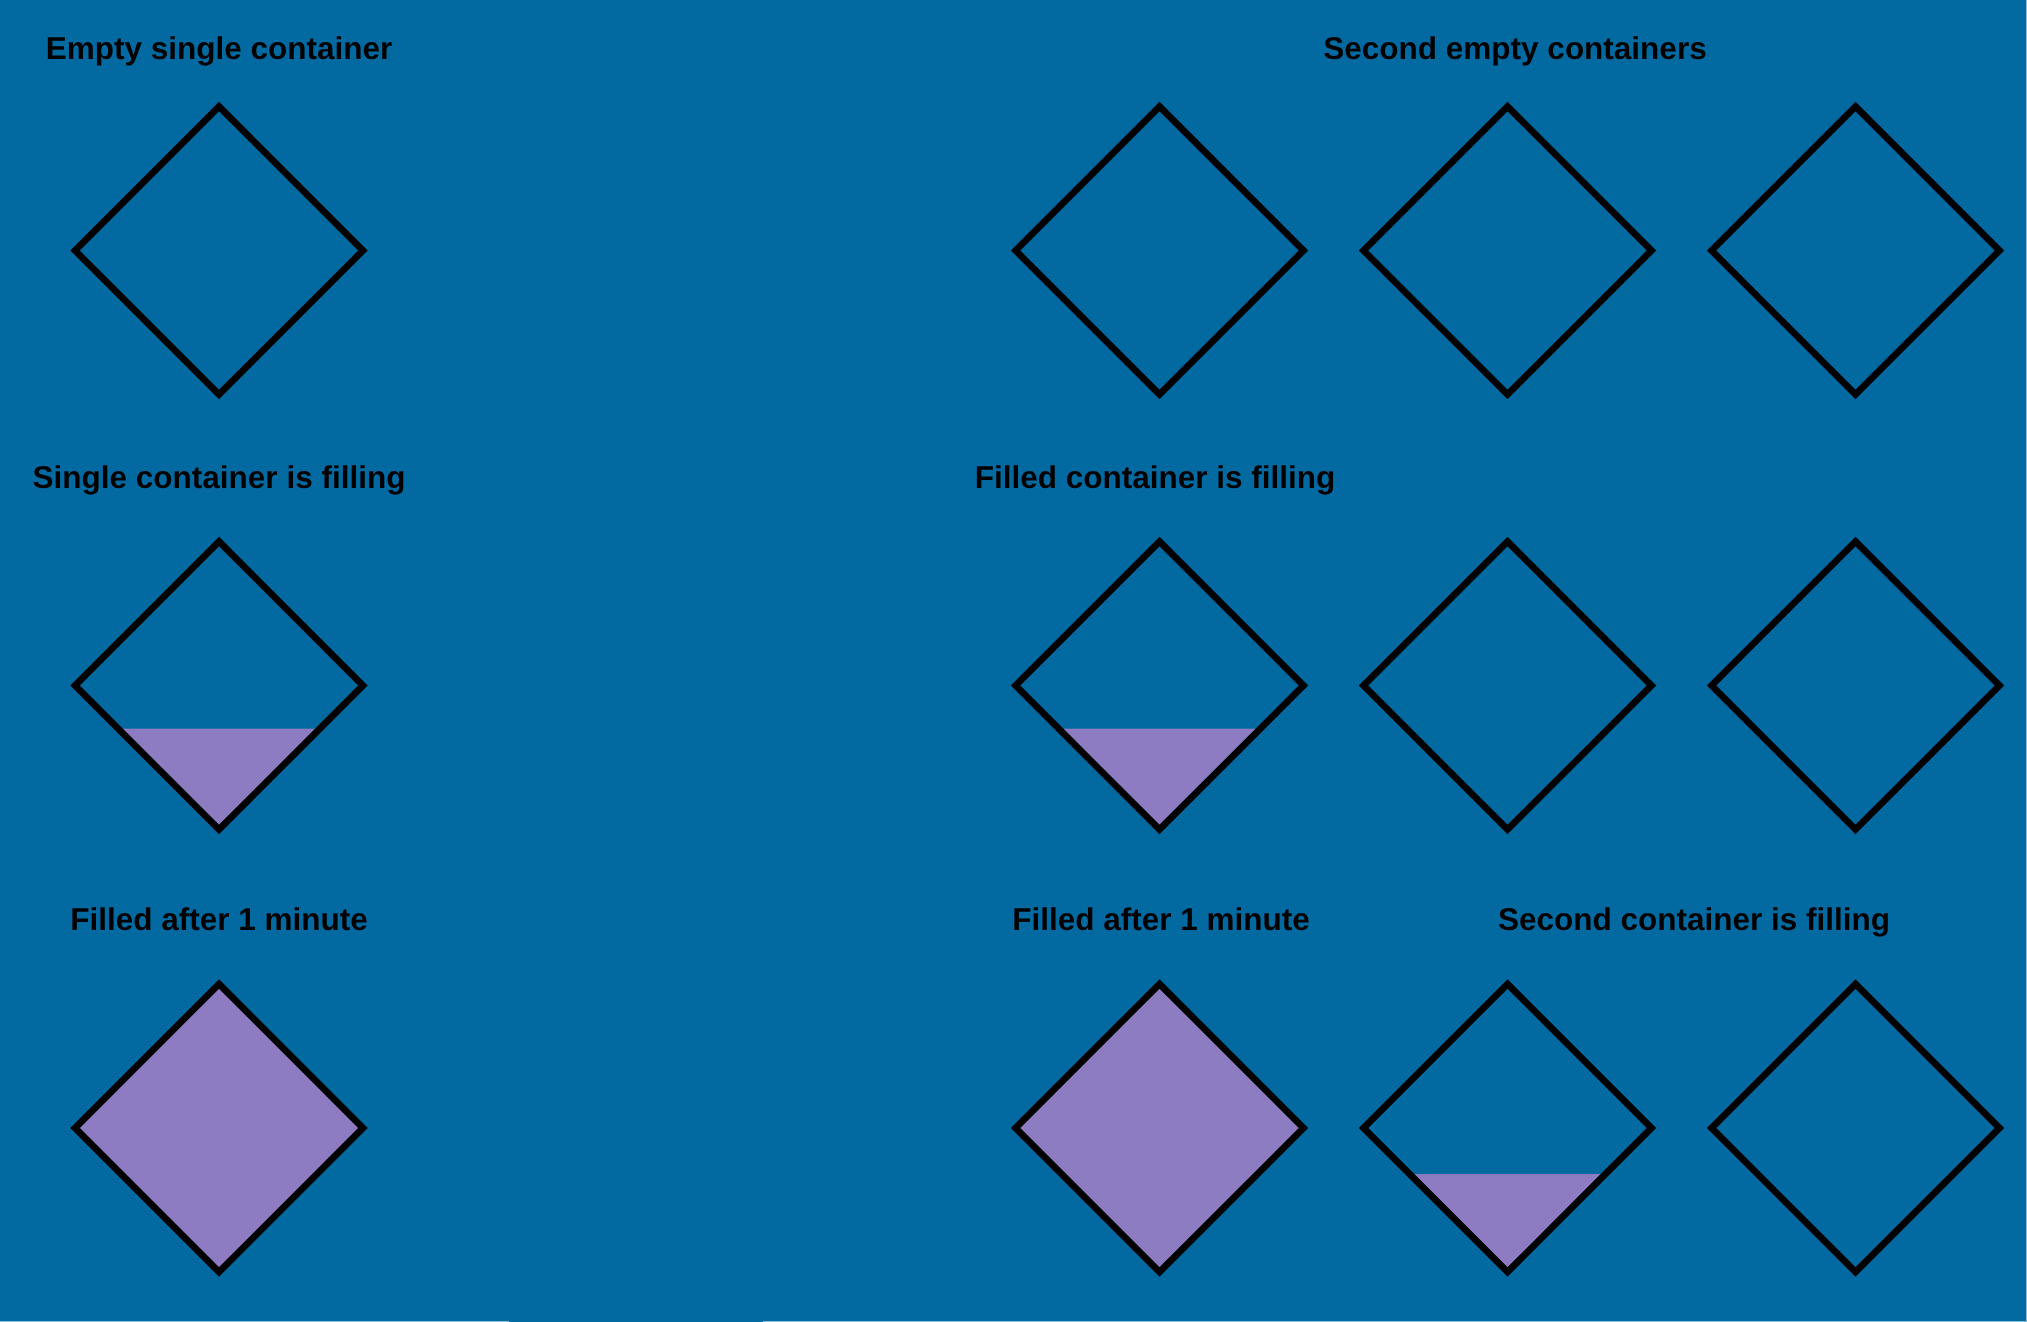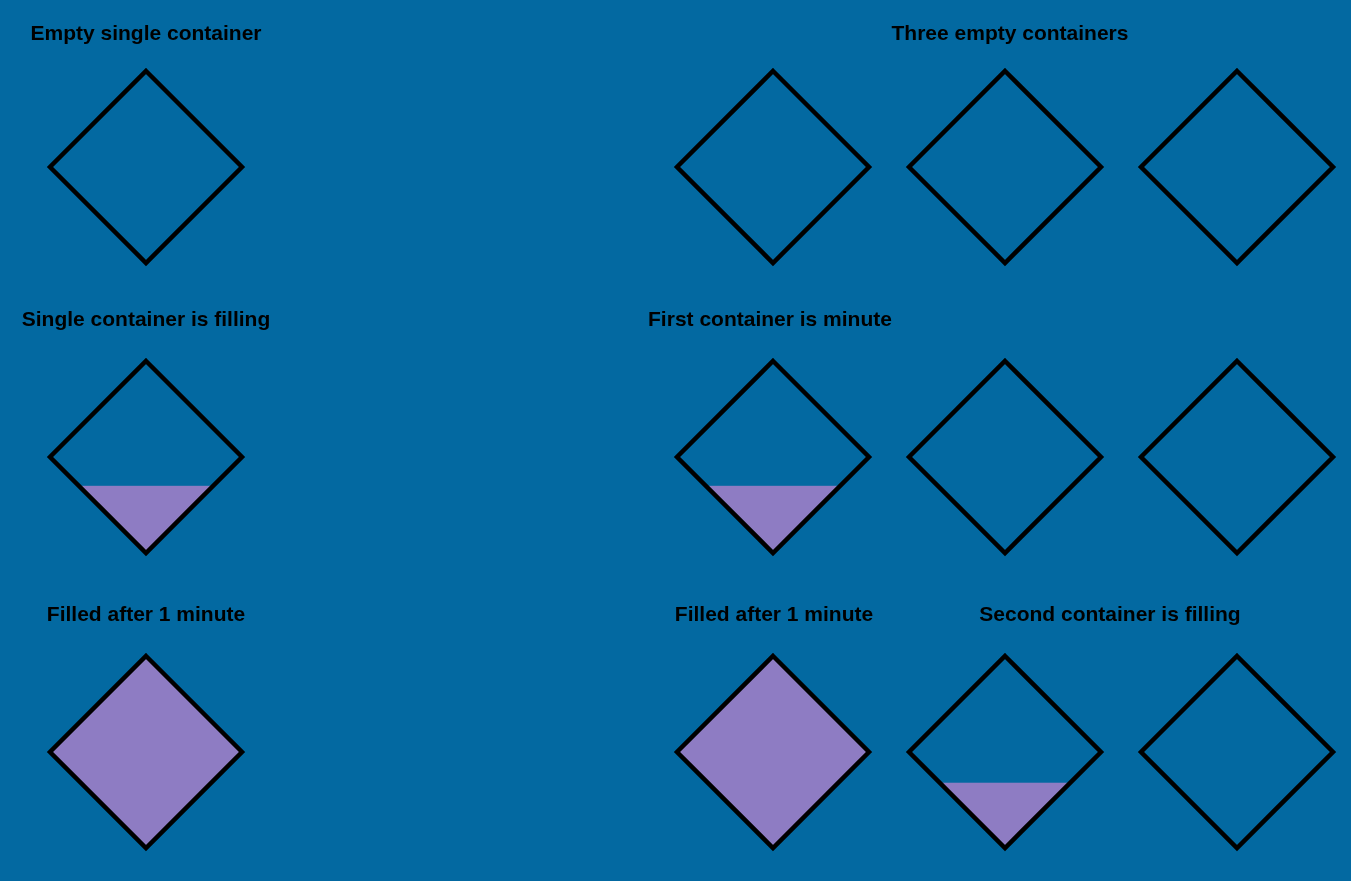--- a/index.html
+++ b/index.html
@@ -25,21 +25,21 @@
     text-align: center;
     white-space: nowrap;
   }
   
   .t1  { left: -4px;  top: 20px;  width: 300px; }  
   .t2  { left: 810px; top: 20px;  width: 400px; }  
   .t3  { left: -4px;  top: 306px; width: 300px; }
   .t4  { left: 620px; top: 306px; width: 300px; }  
   .t5  { left: -4px;  top: 601px; width: 300px; }
   .t6a { left: 624px; top: 601px; width: 300px; }  
-  .t6b { left: 960px; top: 601px; width: 300px; }  
+  .t6b { left: 960px; top: 601px; width: 300px; text-align: right; }  
 
   .diamond-row {
     position: absolute;
     display: flex;
     gap: 32px; 
   }
   .r1l { left: 46px;  top: 67px;  }
   .r1r { left: 673px; top: 67px;  }
   .r2l { left: 46px;  top: 357px; }
   .r2r { left: 673px; top: 357px; }
@@ -47,23 +47,23 @@
   .r3r { left: 673px; top: 652px; }
 
   .diamond-row svg { display: block; }
 </style>
 </head>
 <body>
 
 <div class="canvas">
 
   <h2 class="title t1">Empty single container</h2>
-  <h2 class="title t2">Three empty containers</h2>
+  <h2 class="title t2">Second empty containers</h2>
   <h2 class="title t3">Single container is filling</h2>
-  <h2 class="title t4">First container is minute</h2>
+  <h2 class="title t4">Filled container is filling</h2>
   <h2 class="title t5">Filled after 1 minute</h2>
   <h2 class="title t6a">Filled after 1 minute</h2>
   <h2 class="title t6b">Second container is filling</h2>
 
   <div class="diamond-row r1l">
       <svg width="200" height="200" viewBox="0 0 200 200">
         <defs>
           <clipPath id="diamond-clip-0">
             <polygon points="100,4 196,100 100,196 4,100"></polygon>
           </clipPath>

